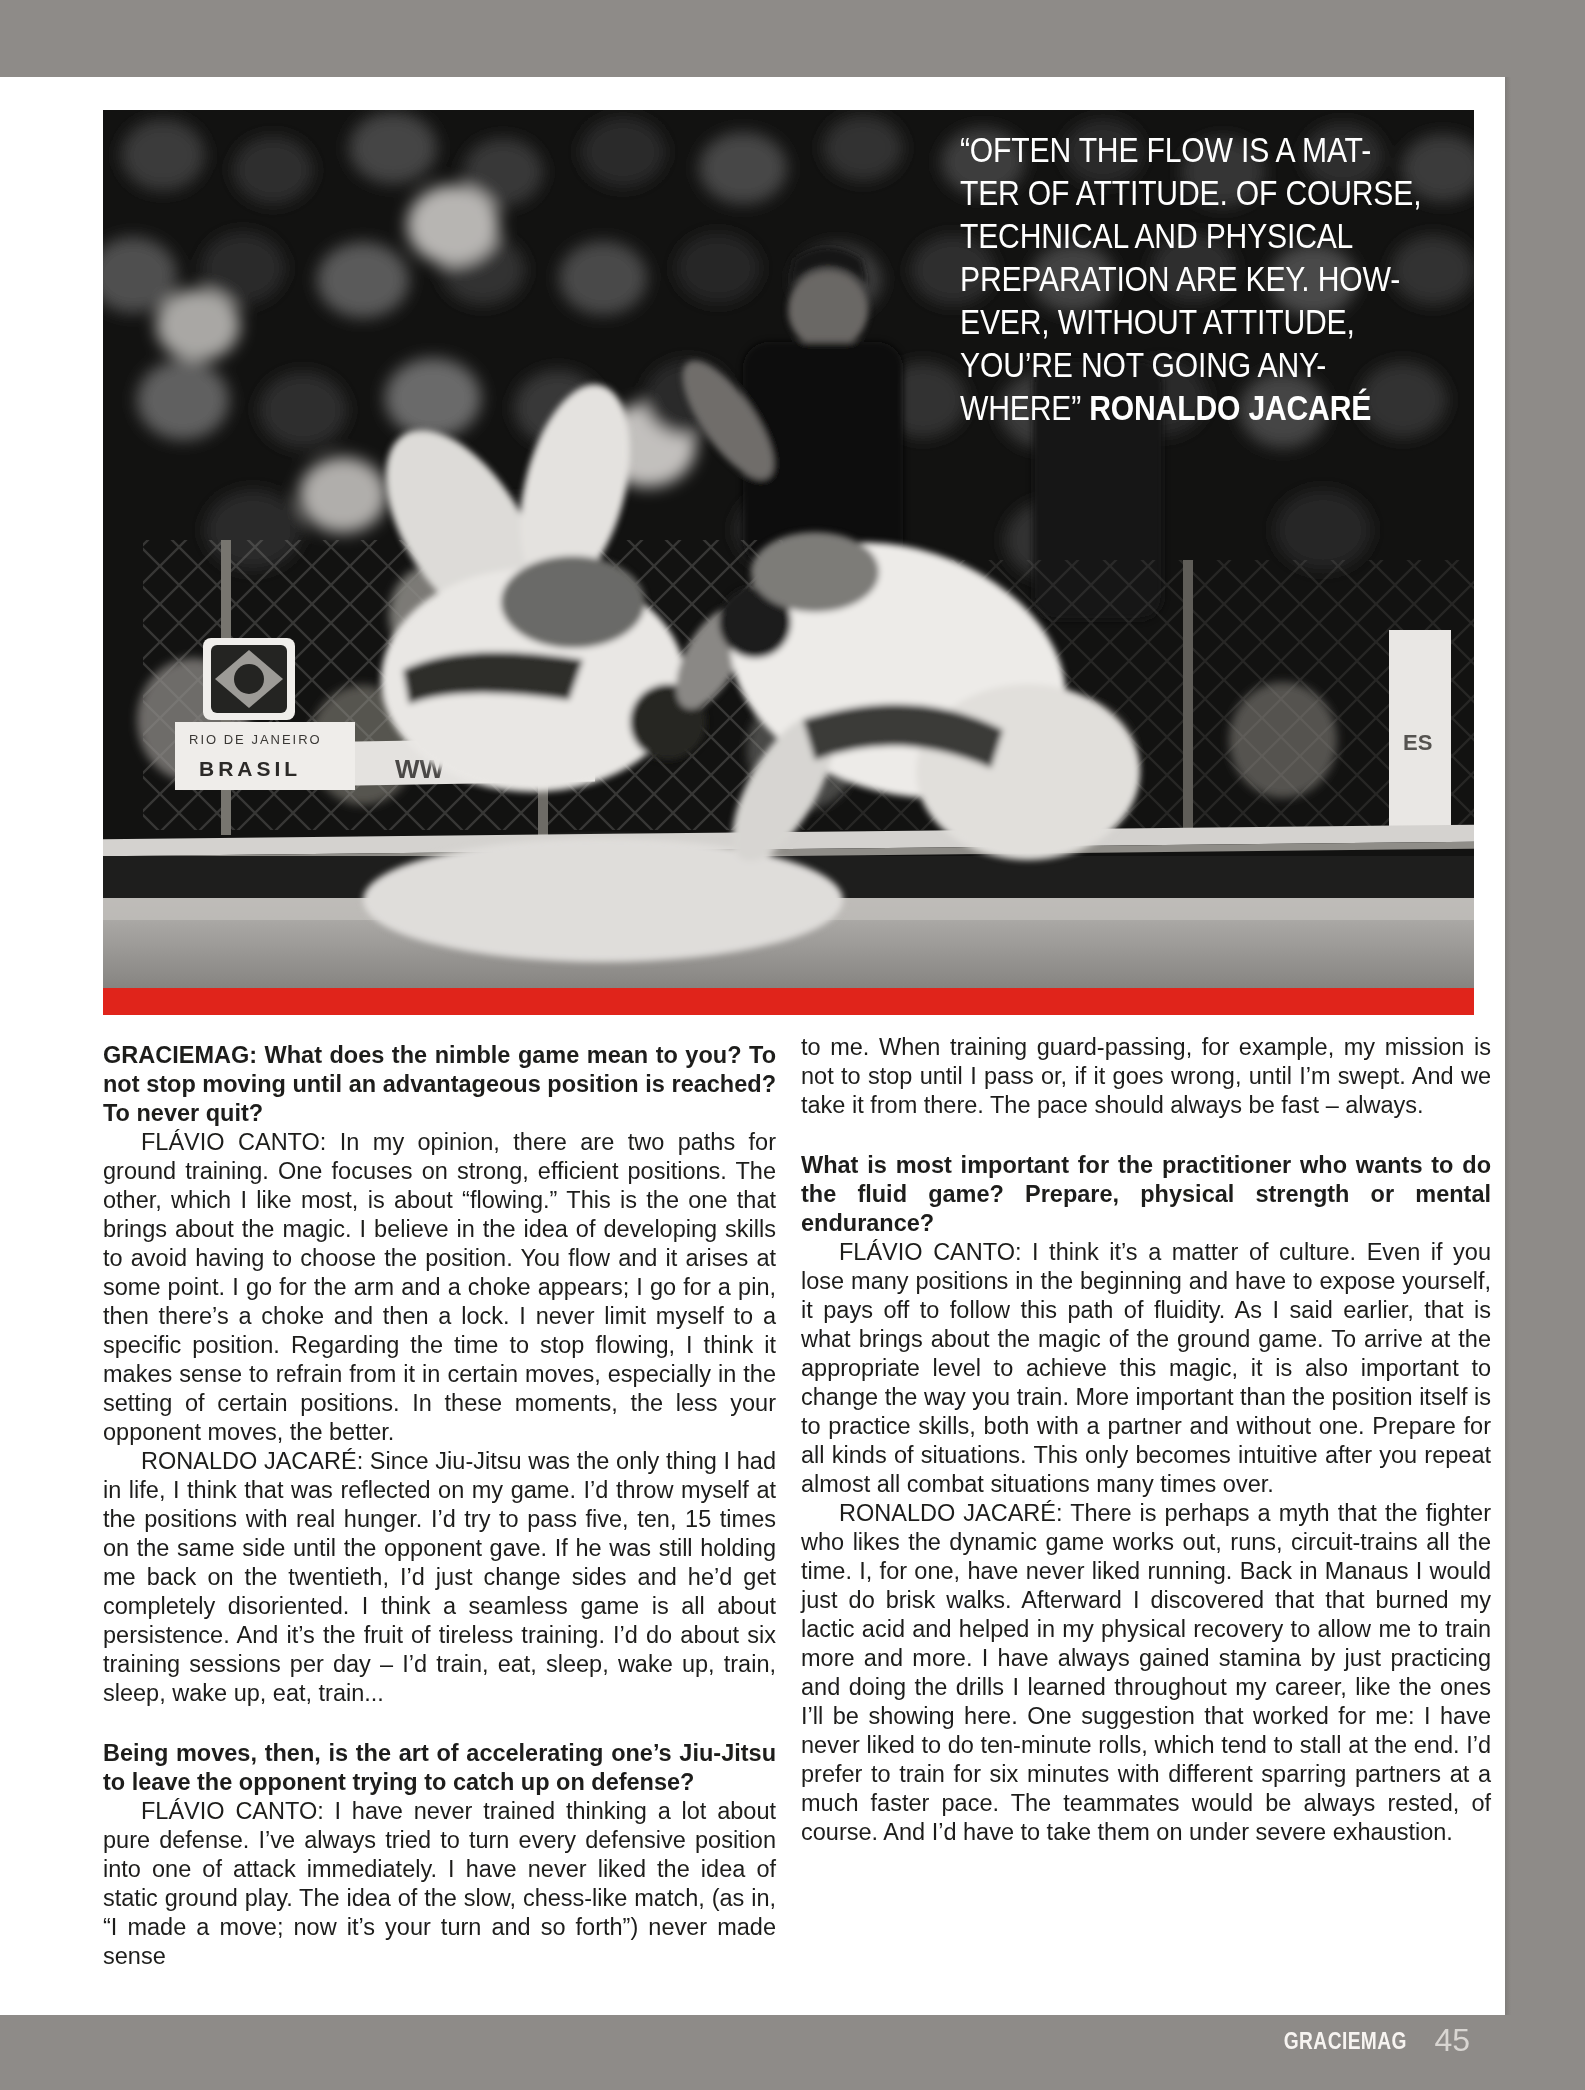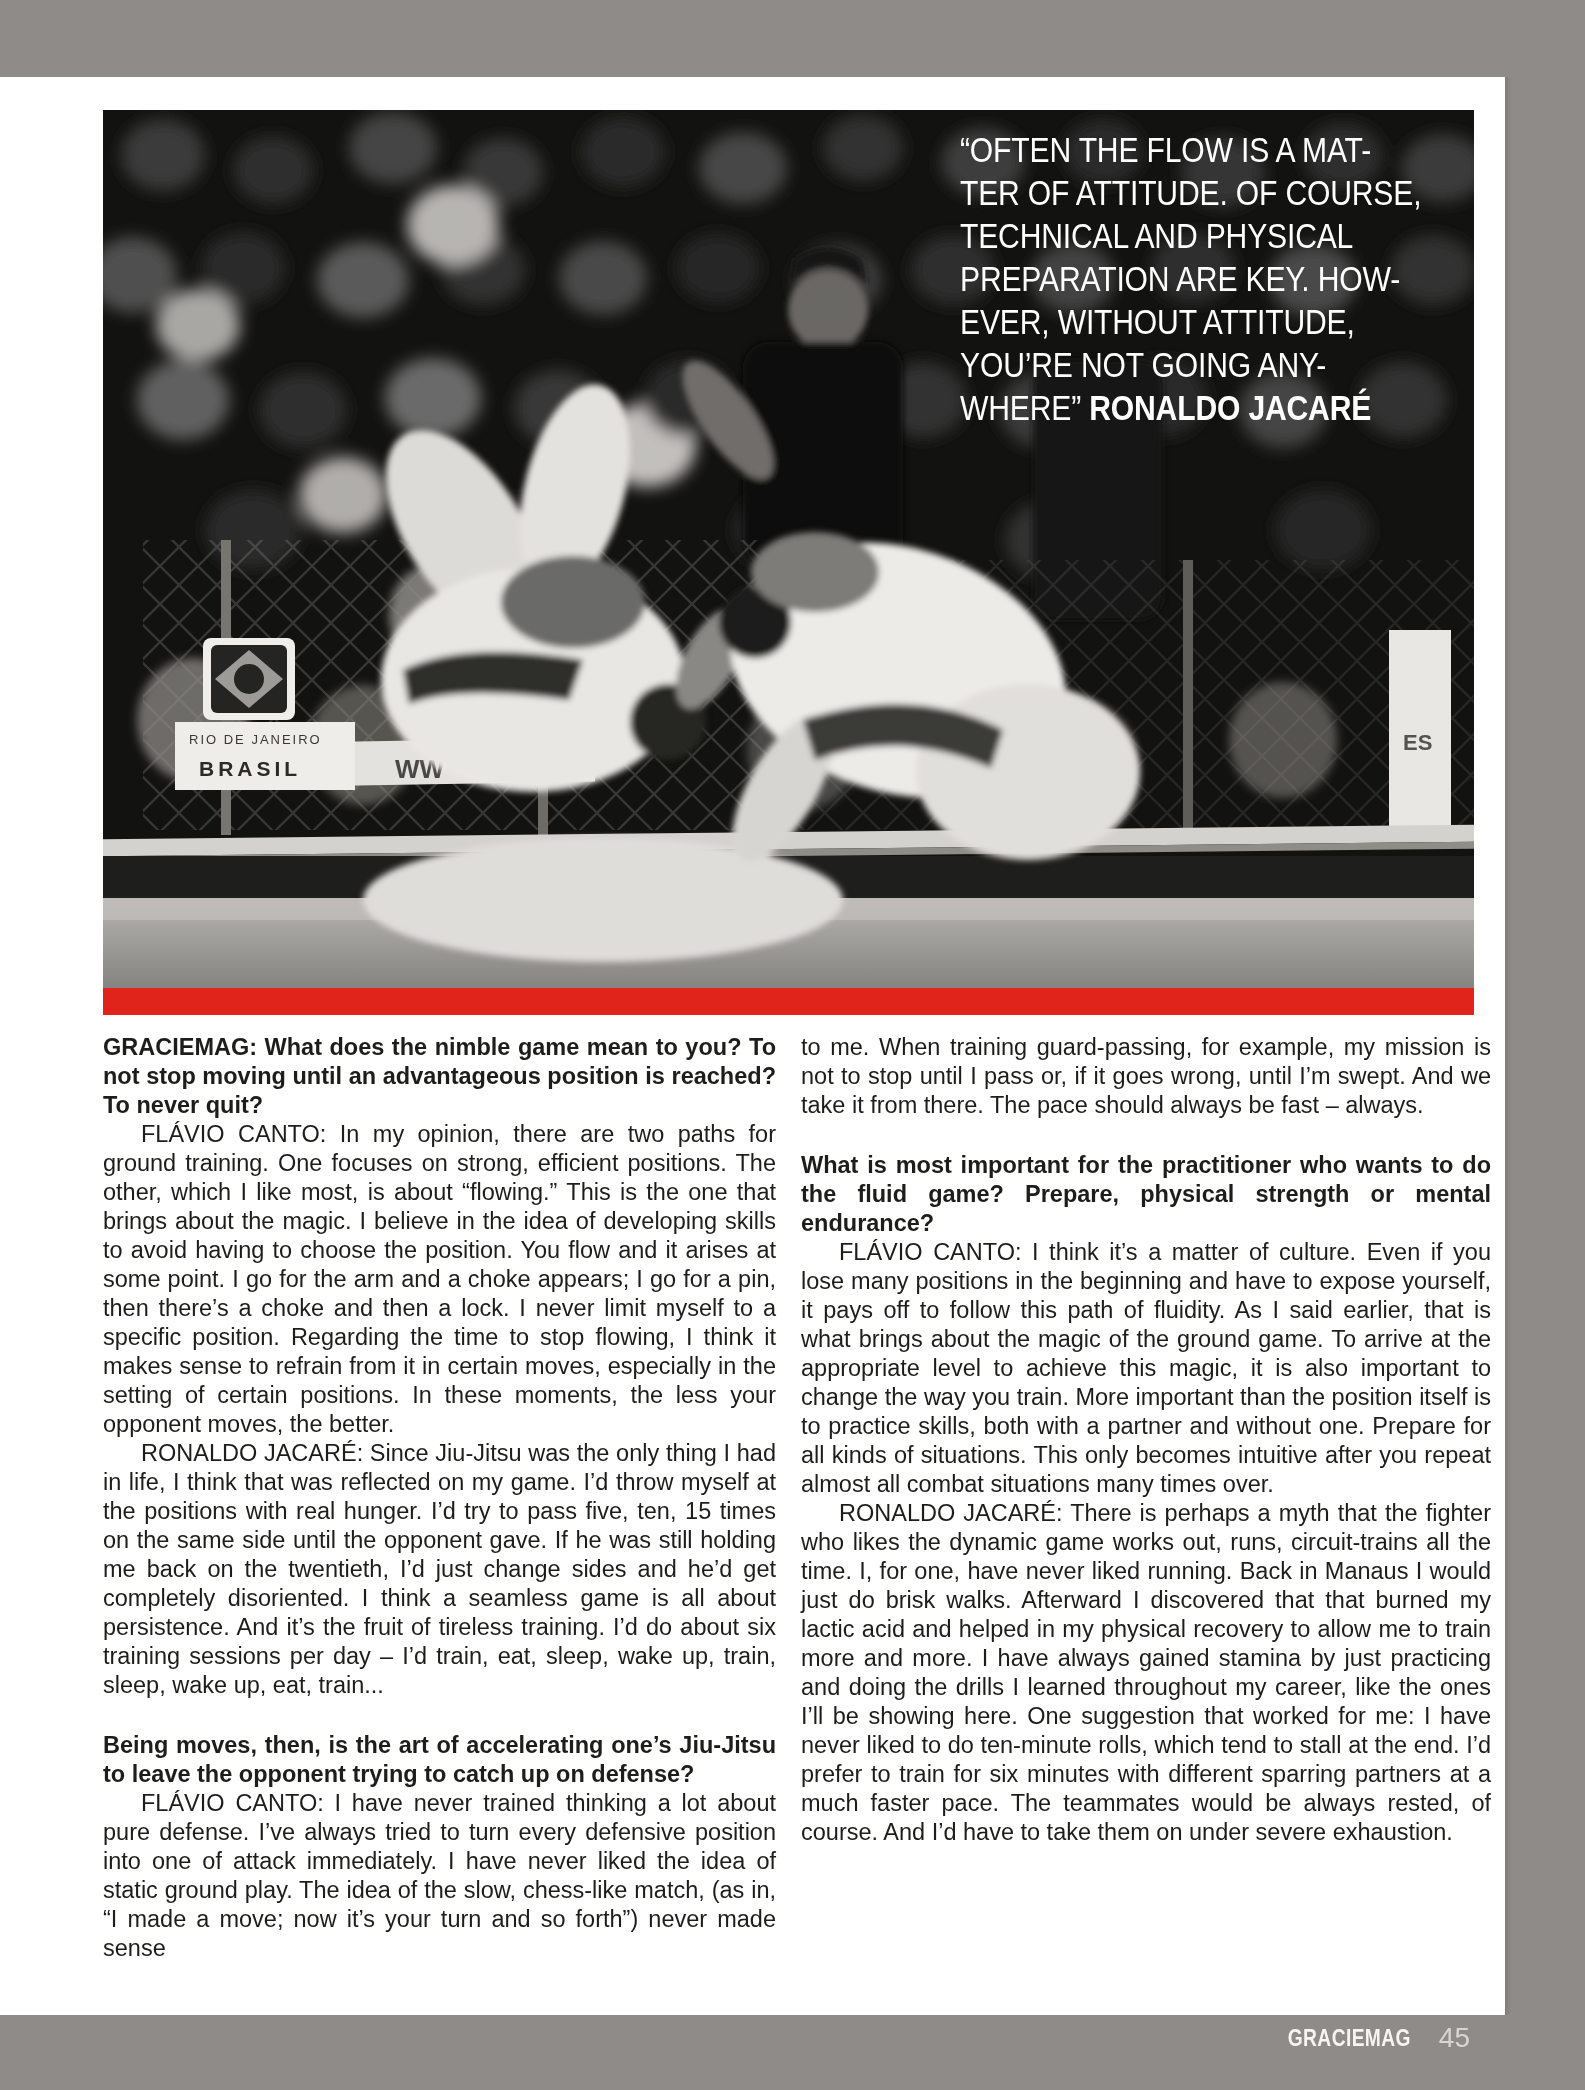--- a/index.html
+++ b/index.html
@@ -35,37 +35,37 @@
     position:absolute;left:103px;top:988px;width:1371px;height:27px;
     background:#e0241b;
   }
   
   .columns{
     position:absolute;left:103px;top:1033px;width:1388px;
     display:flex;gap:25px;
     color:#1d1d1b;
   }
   .col{font-size:23.5px;line-height:29px;text-align:justify;}
-  .col-left{width:673px;}
+  .col-left{width:673px;margin-top:8px;}
   .col-right{width:690px;}
   .col p{margin:0;}
   .col p.q{font-weight:bold;margin-top:31px;}
   .col p.q.first{margin-top:0;}
   .col p.a{text-indent:38px;}
   .col p.cont{text-indent:0;}
   
   .footer{
     position:absolute;top:2022px;right:115px;
     display:flex;align-items:center;gap:28px;
   }
   .footer .mag{
     font-weight:bold;font-size:24px;color:#f7f4f1;letter-spacing:0.5px;
     transform:scaleX(0.8);transform-origin:right bottom;display:inline-block;
   }
-  .footer .pagenum{font-size:28px;color:#d9d6d2;}
+  .footer .pagenum{font-size:32px;color:#d9d6d2;}
   
   .svg-banner-small{font-family:"Liberation Sans",sans-serif;font-size:13px;letter-spacing:2px;fill:#3a3835;}
   .svg-banner-big{font-family:"Liberation Sans",sans-serif;font-size:21px;font-weight:bold;letter-spacing:4px;fill:#2c2a28;}
   .svg-banner-ww{font-family:"Liberation Sans",sans-serif;font-size:26px;font-weight:bold;fill:#4a4846;}
   .svg-banner-right{font-family:"Liberation Sans",sans-serif;font-size:22px;font-weight:bold;fill:#555350;}
 </style>
 </head>
 <body>
 
 <div class="page">

